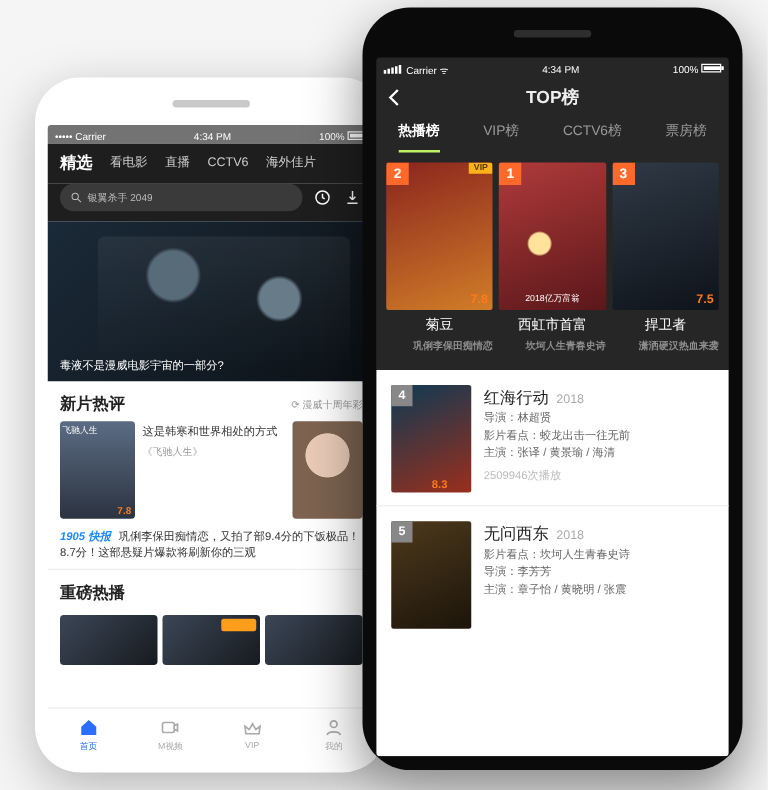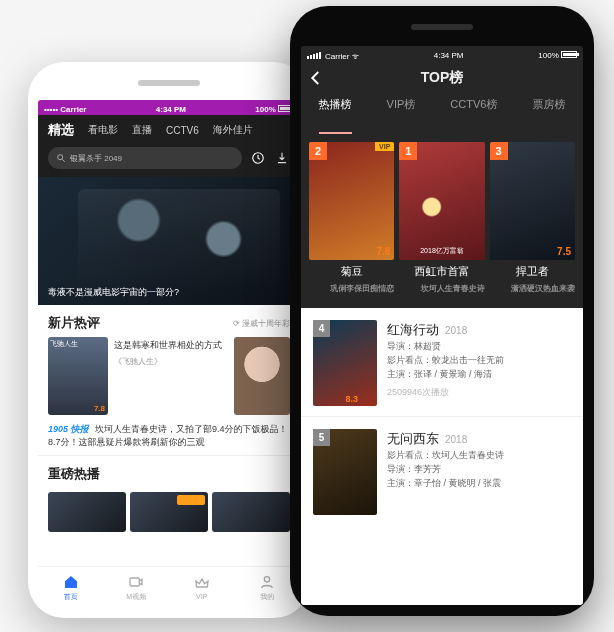--- a/index.html
+++ b/index.html
@@ -37,29 +37,28 @@
     height: 100%;
     background: #fff;
     border-radius: 3px;
     display: flex;
     flex-direction: column;
     font-size: 9px;
     color: #222;
     overflow: hidden;
   }
   .statusbar-l {
-    background: #a21caf;
+    background: #737373;
     color: #fff;
     display: flex;
     align-items: center;
     justify-content: space-between;
     font-size: 8px;
     padding: 3px 6px 0 6px;
     height: 15px;
-    font-weight: bold;
   }
   .topnav {
     background: #1e1e1e;
     color: #cfcfcf;
     display: flex;
     align-items: center;
     gap: 14px;
     padding: 6px 10px 8px 10px;
     font-size: 10px;
   }
@@ -201,21 +200,21 @@
   }
   .navbar{
     text-align:center; position:relative; padding:8px 0 6px 0; font-size:14px; font-weight:600;
   }
   .navbar .back{ position:absolute; left:6px; top:8px; width:18px; height:18px;}
   .subtabs{
     display:flex; justify-content:space-around; font-size:11px;
     padding:4px 0 8px 0;
   }
   .subtabs span{ color:#9a9a9a;}
-  .subtabs span.on{ color:#fff; font-weight:400; border-bottom:2px solid #fca5a5; padding-bottom:20px;}
+  .subtabs span.on{ color:#fff; font-weight:700; border-bottom:2px solid #bef264; padding-bottom:8px;}
   .top3{
     display:flex; gap:5px; padding:0 8px;
   }
   .card{
     flex:1; display:flex; flex-direction:column; gap:4px;
   }
   .poster{
     height:118px; border-radius:2px; position:relative; overflow:hidden;
   }
   .poster .rank{
@@ -338,21 +337,21 @@
       </div>
       <div class="new-mid">
         <div>这是韩寒和世界相处的方式</div>
         <div class="sub">《飞驰人生》</div>
       </div>
       <div class="poster-face"></div>
     </div>
 
     <div class="newsline">
       <b class="brand">1905 快报</b>
-      <span>坎坷人生青春史诗，又拍了部9.4分的下饭极品！ 8.7分！这部悬疑片爆款将刷新你的三观</span>
+      <span>巩俐李保田痴情恋，又拍了部9.4分的下饭极品！ 8.7分！这部悬疑片爆款将刷新你的三观</span>
     </div>
 
     <div class="section-hdr">
       <span class="ttl">重磅热播</span>
     </div>
     <div class="strip">
       <div></div>
       <div class="cctv"></div>
       <div></div>
     </div>

